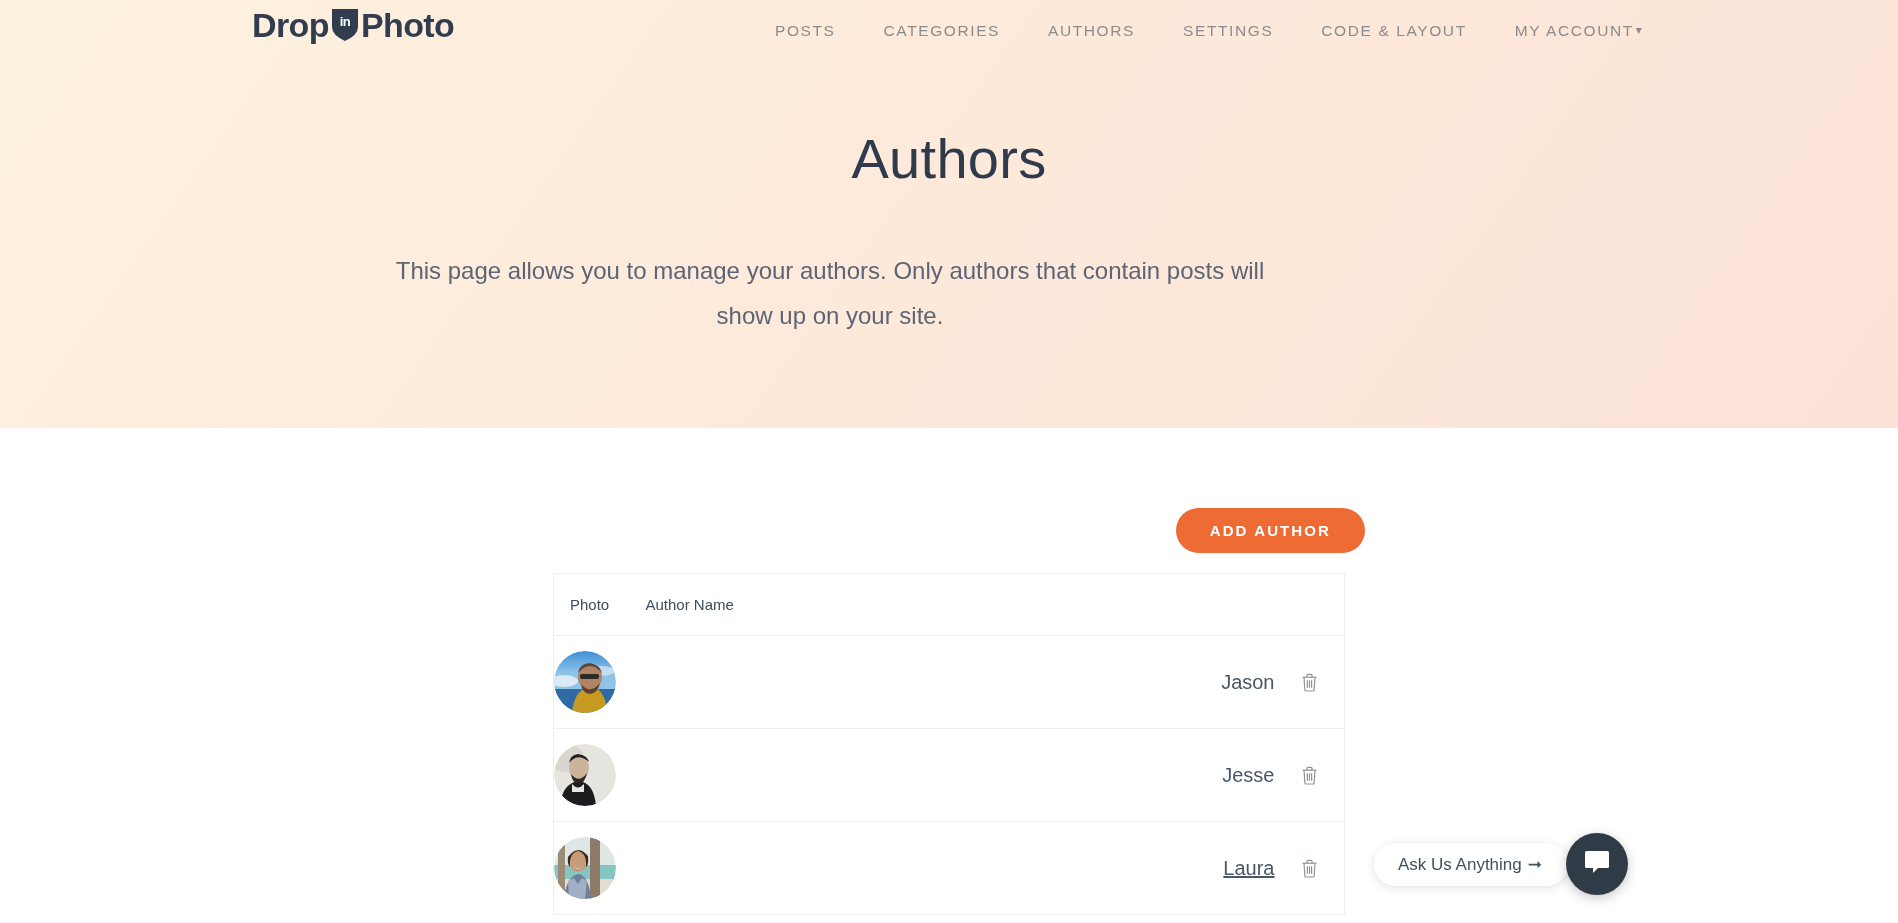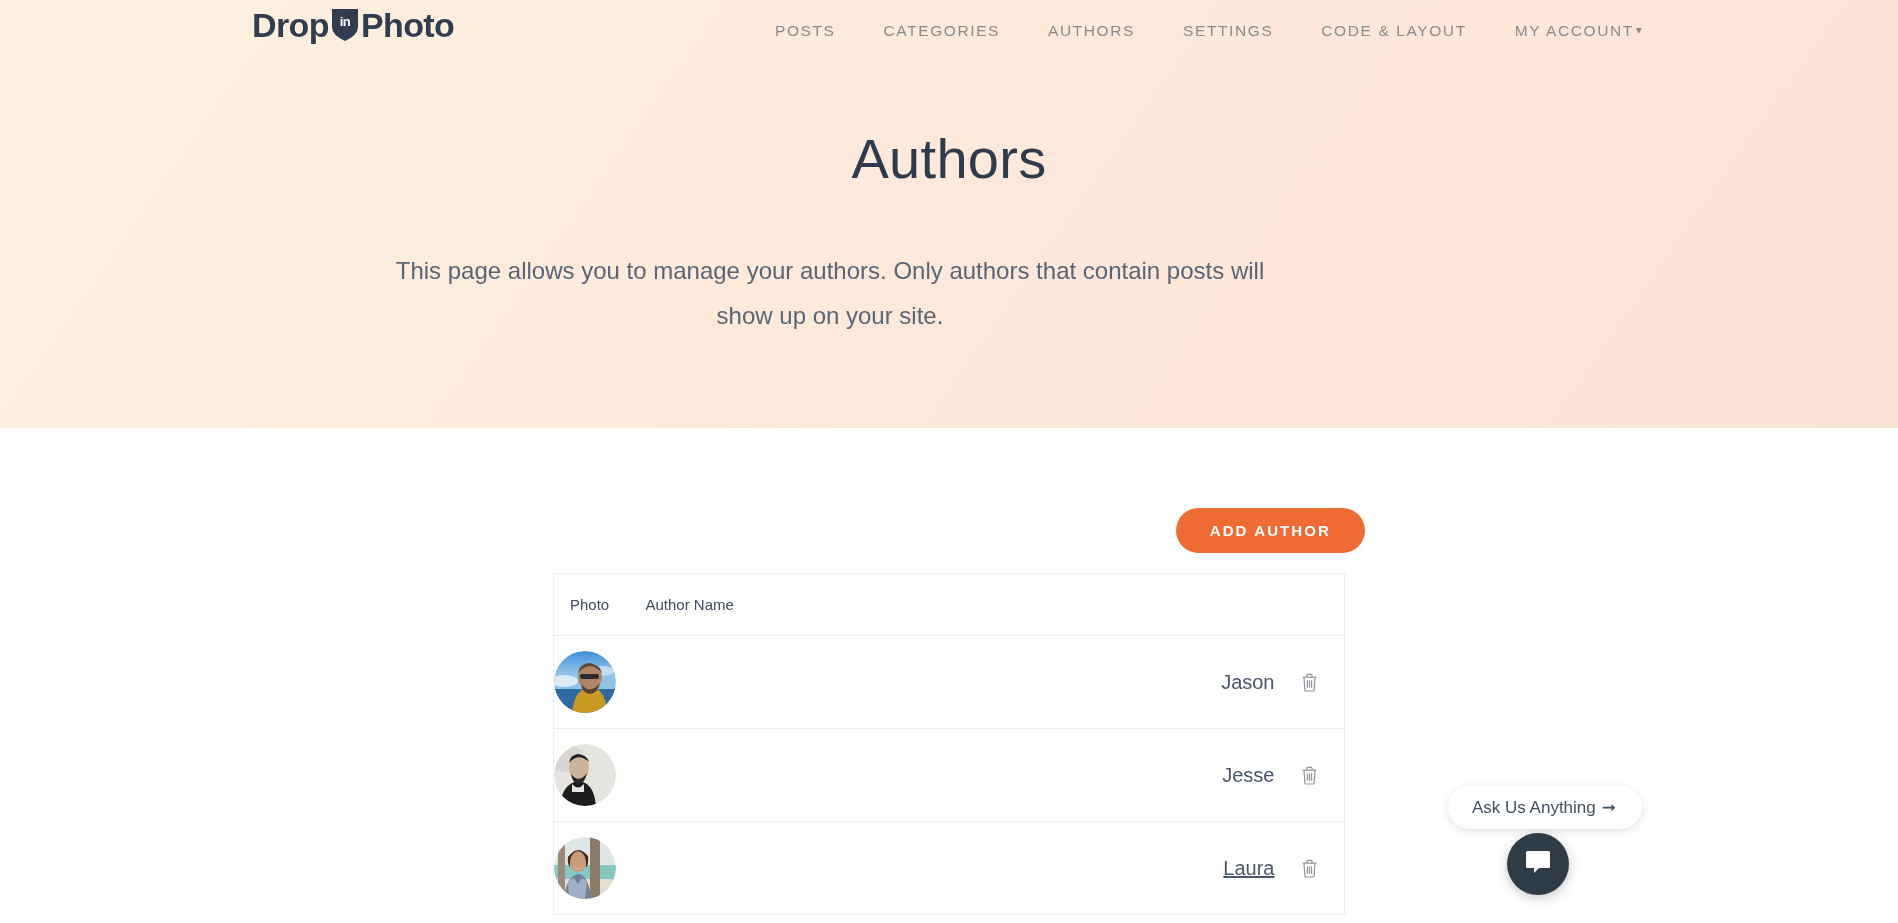--- a/index.html
+++ b/index.html
@@ -213,22 +213,21 @@
     display: inline-block;
   }
 
   
   .chat-widget {
     position: absolute;
     right: 32px;
     bottom: 28px;
     display: flex;
     align-items: center;
-    gap: 4px;
-    flex-direction: column;
+    gap: 12px;
   }
   .chat-pill {
     background: #ffffff;
     border-radius: 24px;
     padding: 11px 26px 11px 24px;
     font-size: 17px;
     color: #43515f;
     font-weight: 300;
     box-shadow: 0 2px 10px rgba(0,0,0,0.12);
     margin-right: -14px;

